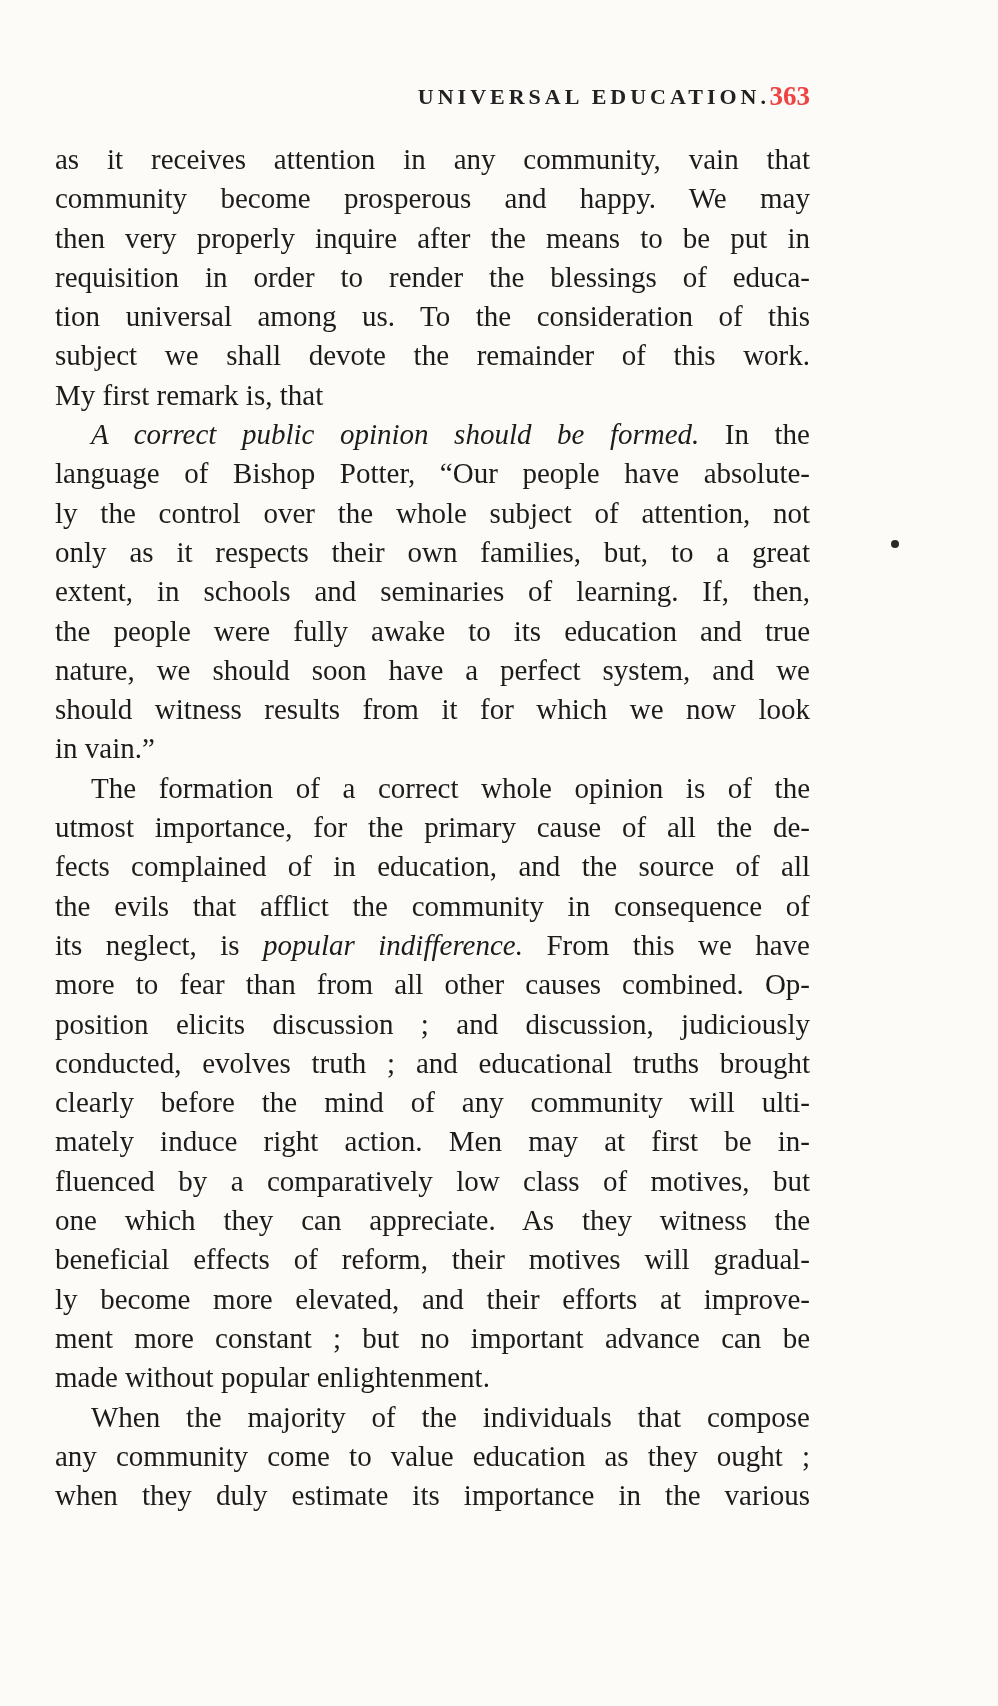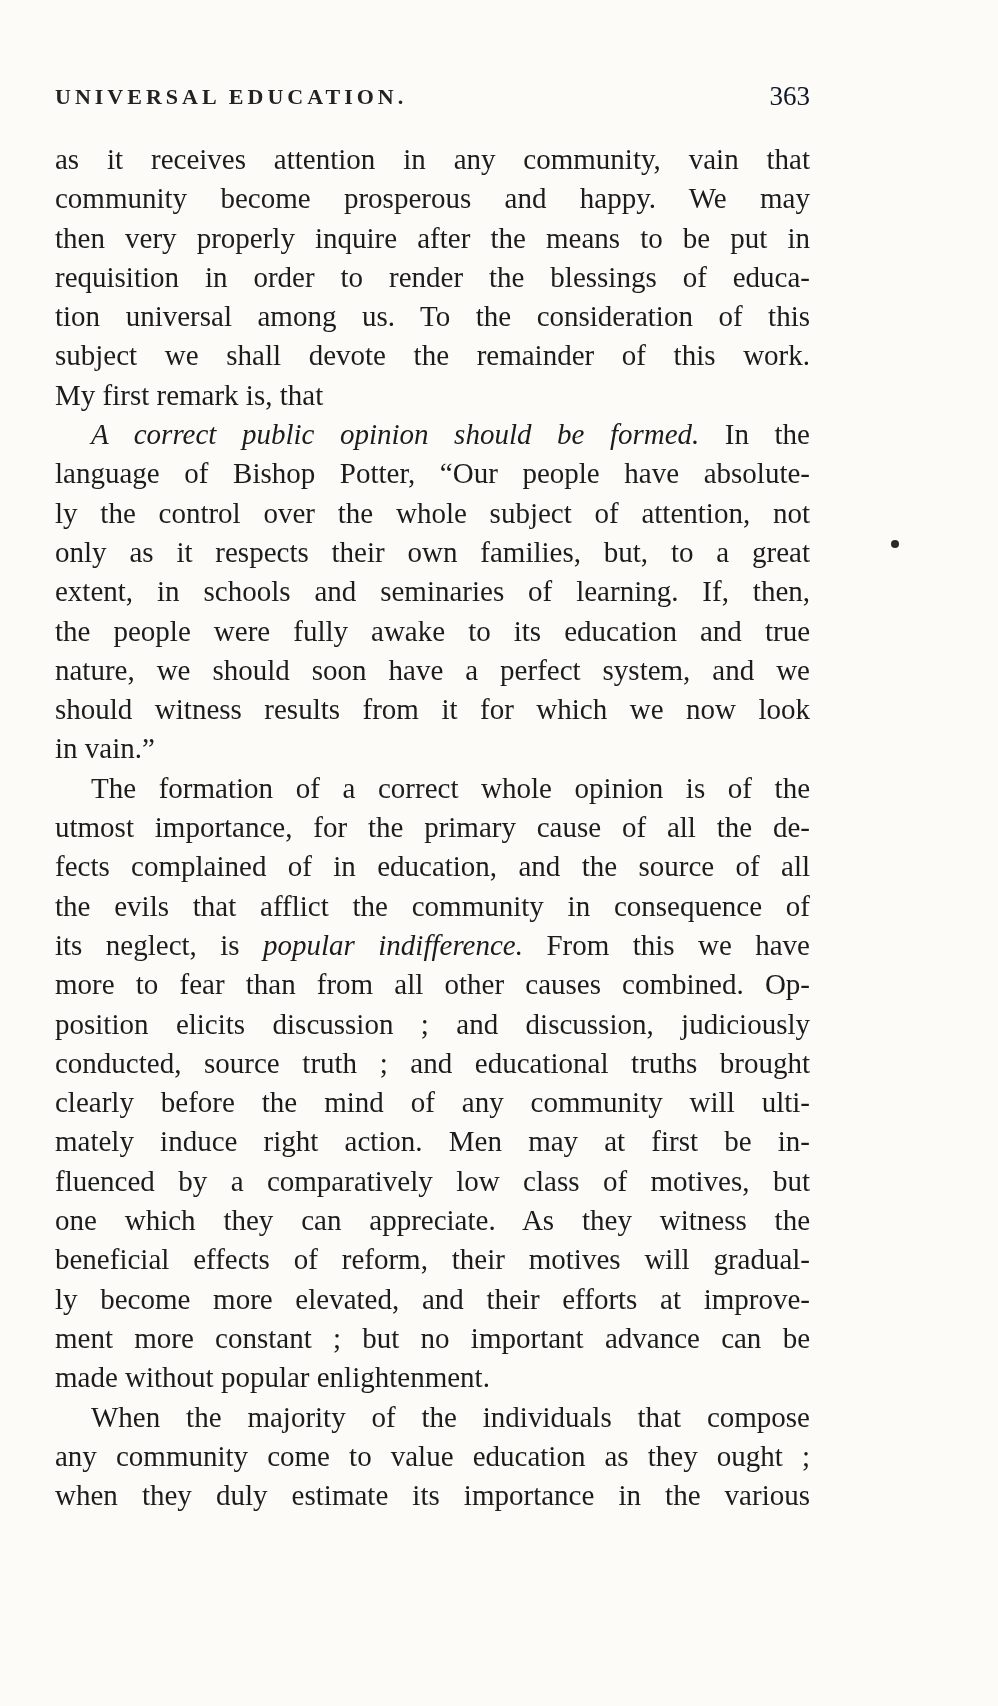--- a/index.html
+++ b/index.html
@@ -21,33 +21,33 @@
   .header {
     position: relative;
     height: 34px;
     margin-top: 84px;
     margin-bottom: 22px;
   }
   .running-title {
     position: absolute;
     left: 0;
     right: 40px;
-    text-align: left;
+    text-align: right;
     font-size: 22px;
     letter-spacing: 4px;
     font-weight: 600;
     color: #222;
   }
   .page-number {
     position: absolute;
     right: 0;
     top: -3px;
     font-size: 27px;
-    font-weight: 400;
-    color: #0f172a;
+    font-weight: 700;
+    color: #ef4444;
   }
   .body-text {
     font-size: 29px;
   }
   .line {
     line-height: 39.3px;
     height: 39.3px;
     text-align: justify;
     text-align-last: justify;
     text-justify: inter-word;
@@ -99,21 +99,21 @@
       <div class="line"><span>nature, we should soon have a perfect system, and we</span></div>
       <div class="line"><span>should witness results from it for which we now look</span></div>
       <div class="line left"><span>in vain.”</span></div>
       <div class="line indent"><span>The formation of a correct whole opinion is of the</span></div>
       <div class="line"><span>utmost importance, for the primary cause of all the de-</span></div>
       <div class="line"><span>fects complained of in education, and the source of all</span></div>
       <div class="line"><span>the evils that afflict the community in consequence of</span></div>
       <div class="line"><span>its neglect, is </span><span class="italic">popular indifference.</span><span> From this we have</span></div>
       <div class="line"><span>more to fear than from all other causes combined. Op-</span></div>
       <div class="line"><span>position elicits discussion ; and discussion, judiciously</span></div>
-      <div class="line"><span>conducted, source truth ; and educational truths brought</span></div>
+      <div class="line"><span>conducted, evolves truth ; and educational truths brought</span></div>
       <div class="line"><span>clearly before the mind of any community will ulti-</span></div>
       <div class="line"><span>mately induce right action. Men may at first be in-</span></div>
       <div class="line"><span>fluenced by a comparatively low class of motives, but</span></div>
       <div class="line"><span>one which they can appreciate. As they witness the</span></div>
       <div class="line"><span>beneficial effects of reform, their motives will gradual-</span></div>
       <div class="line"><span>ly become more elevated, and their efforts at improve-</span></div>
       <div class="line"><span>ment more constant ; but no important advance can be</span></div>
       <div class="line left"><span>made without popular enlightenment.</span></div>
       <div class="line indent"><span>When the majority of the individuals that compose</span></div>
       <div class="line"><span>any community come to value education as they ought ;</span></div>

